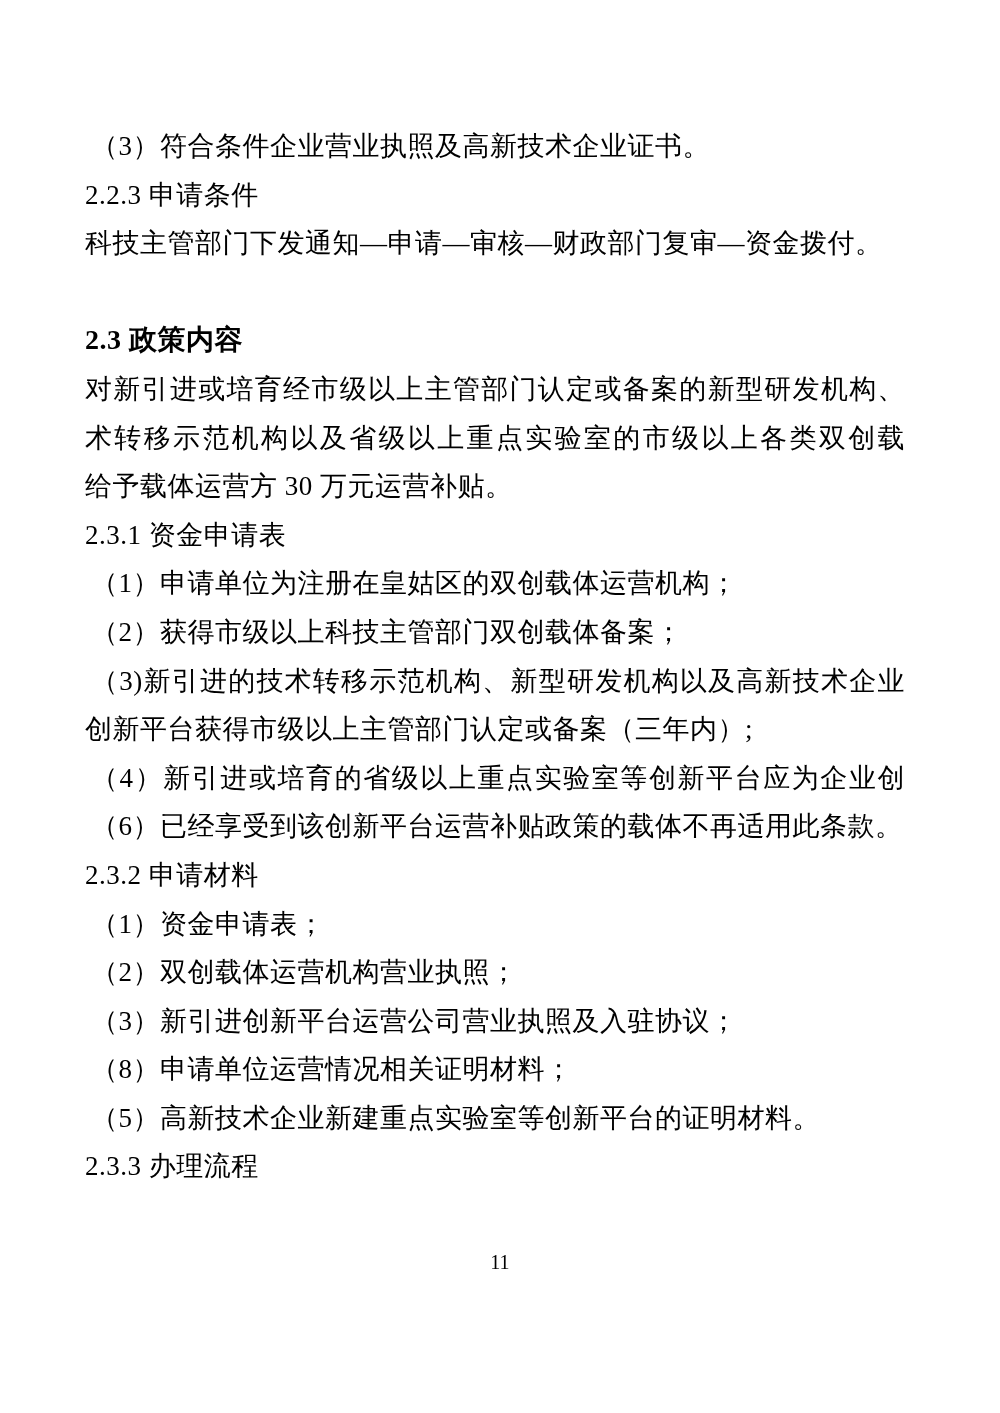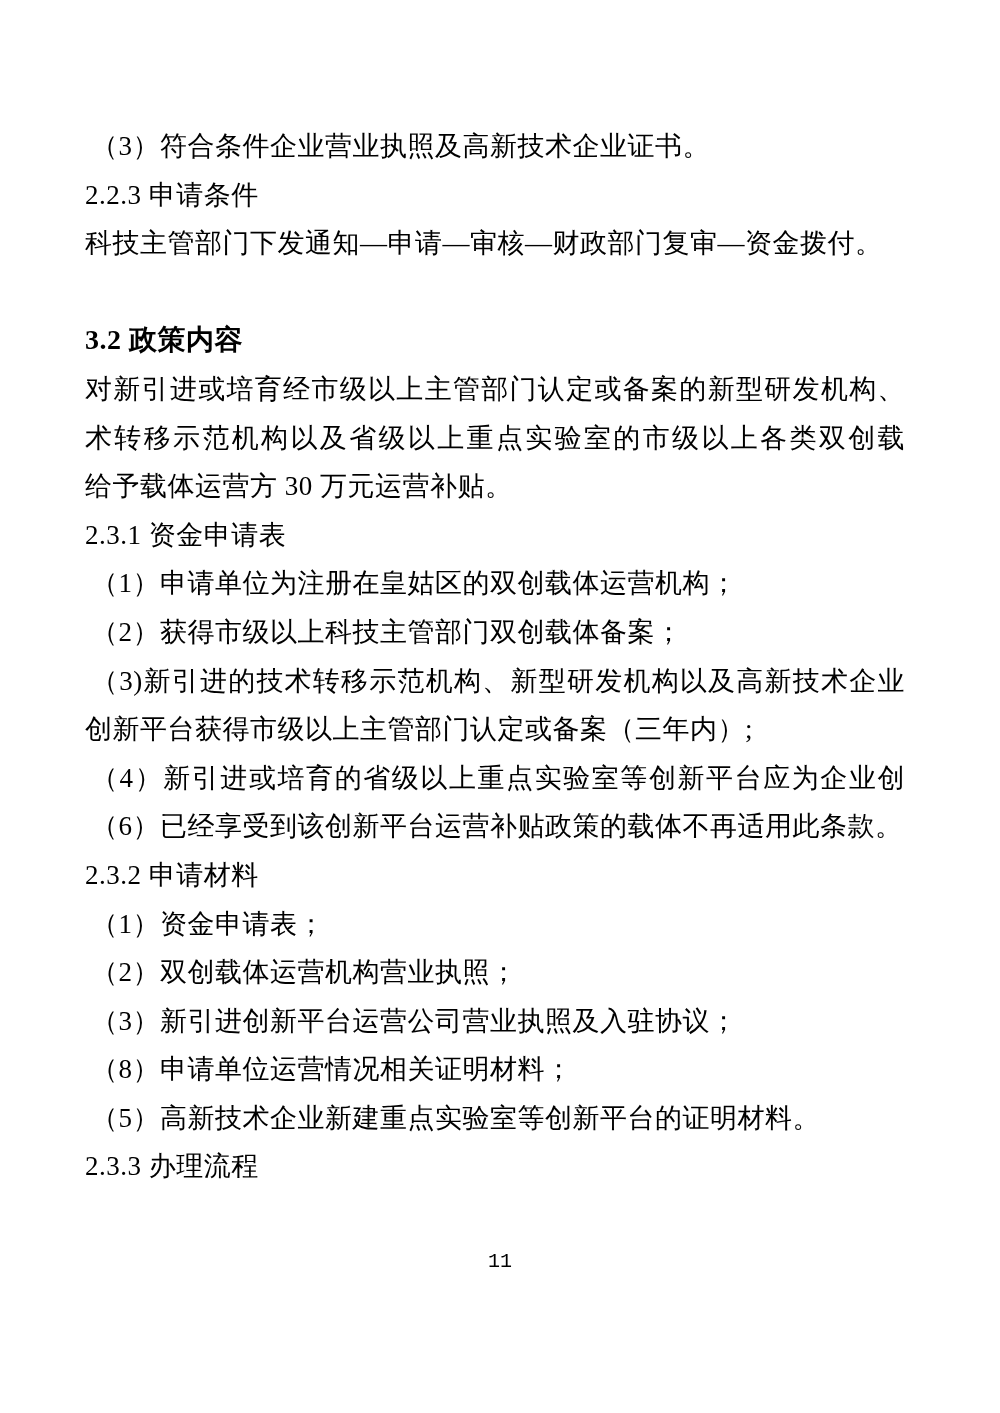--- a/index.html
+++ b/index.html
@@ -47,34 +47,34 @@
     overflow: hidden;
   }
   .footer {
     position: absolute;
     left: 0;
     top: 1248px;
     width: 100%;
     text-align: center;
     font-size: 20px;
     line-height: 28px;
-    font-family: Liberation Mono, monospace;
+    font-family: Liberation Serif, serif;
     color: #000000;
   }
 </style>
 </head>
 <body>
 
 <div class="page">
   <div class="content">
     <div class="line item">（3）符合条件企业营业执照及高新技术企业证书。</div>
     <div class="line">2.2.3 申请条件</div>
     <div class="line">科技主管部门下发通知—申请—审核—财政部门复审—资金拨付。</div>
     <div class="line blank"></div>
-    <div class="line heading">3.2 政策内容</div>
+    <div class="line heading">2.3 政策内容</div>
     <div class="line justify">对新引进或培育经市级以上主管部门认定或备案的新型研发机构、技</div>
     <div class="line justify">术转移示范机构以及省级以上重点实验室的市级以上各类双创载体，</div>
     <div class="line">给予载体运营方 30 万元运营补贴。</div>
     <div class="line">2.3.1 资金申请表</div>
     <div class="line item">（1）申请单位为注册在皇姑区的双创载体运营机构；</div>
     <div class="line item">（2）获得市级以上科技主管部门双创载体备案；</div>
     <div class="line item justify">（3)新引进的技术转移示范机构、新型研发机构以及高新技术企业的</div>
     <div class="line">创新平台获得市级以上主管部门认定或备案（三年内）;</div>
     <div class="line item justify">（4）新引进或培育的省级以上重点实验室等创新平台应为企业创办；</div>
     <div class="line item">（6）已经享受到该创新平台运营补贴政策的载体不再适用此条款。</div>

